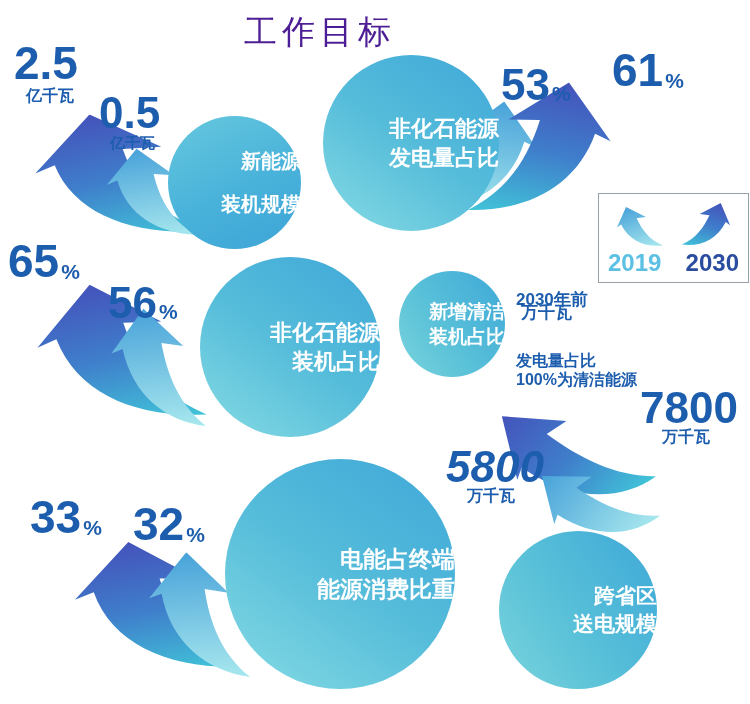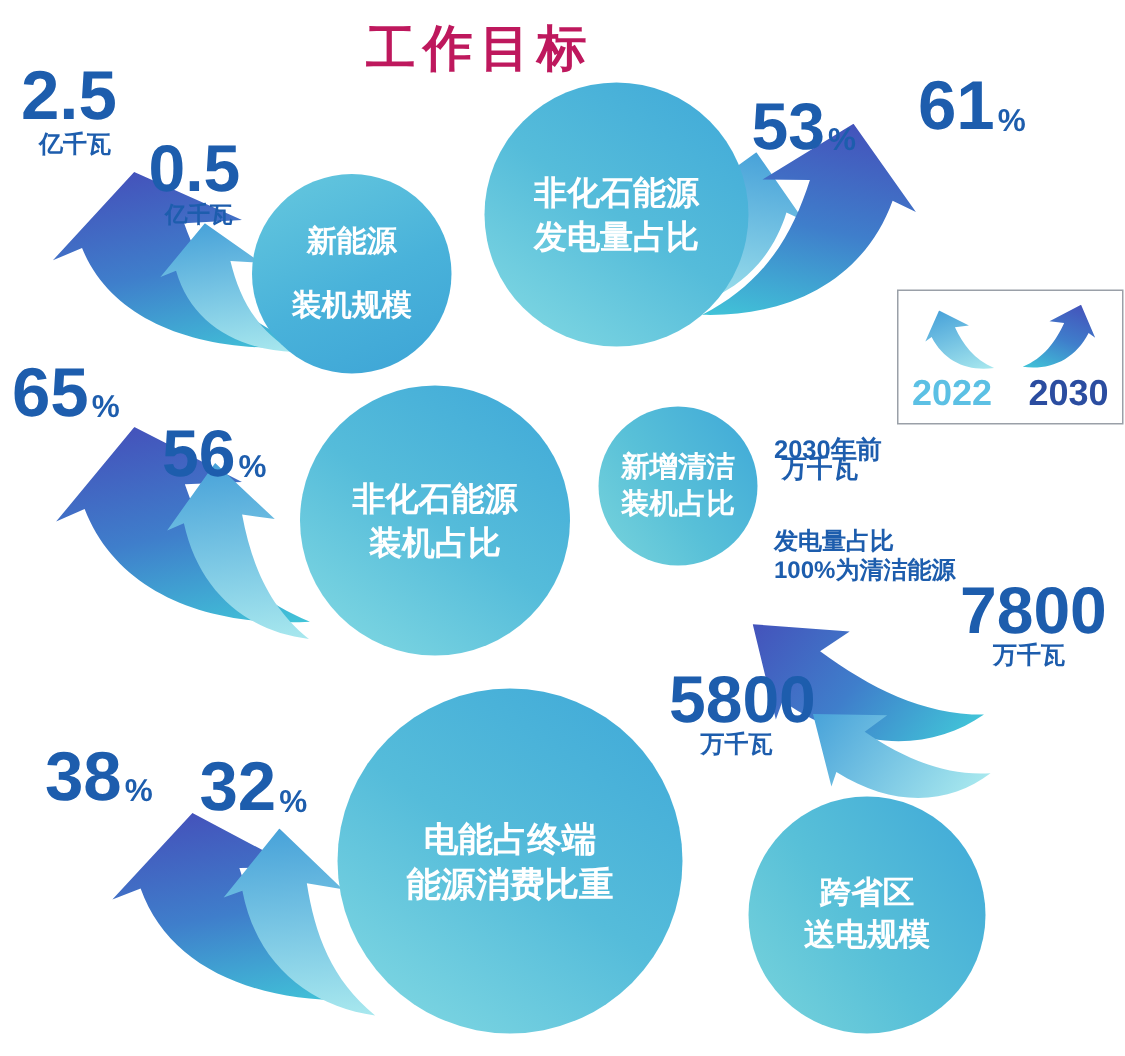--- a/index.html
+++ b/index.html
@@ -2,24 +2,24 @@
 <html><head>
 <meta charset="utf-8">
 <style>
   html,body{margin:0;padding:0;background:#ffffff;}
   #canvas{
     position:relative;width:750px;height:704px;overflow:hidden;background:#ffffff;
     font-family:"Liberation Sans",sans-serif;
   }
   .abs{position:absolute;}
   .title{
-    font-size:33px;font-weight:bold;letter-spacing:5px;color:#be185d;z-index:4;
+    font-size:33px;font-weight:normal;letter-spacing:5px;color:#4c1d95;z-index:4;
   }
   .circle{
-    border-radius:50%;display:flex;flex-direction:column;align-items:center;justify-content:center;
+    border-radius:50%;display:flex;flex-direction:column;align-items:flex-end;justify-content:center;
     color:#ffffff;font-weight:bold;text-align:center;z-index:2;line-height:1.32;
   }
   .c-grad-a{background:linear-gradient(155deg,#66c8de 0%,#49b2da 55%,#3da4d6 100%);gap:16px;}
   .c-grad-b{background:linear-gradient(215deg,#3fa8d8 0%,#55bcda 50%,#85dbe3 100%);}
   .c-grad-c{background:linear-gradient(235deg,#3fa8d8 0%,#58c0d8 55%,#79d4dc 100%);}
   .num{display:flex;align-items:flex-end;color:#1d5dad;font-weight:bold;z-index:3;line-height:0.95;}
   .num .v{font-size:46px;}
   .num.mid .v{font-size:44px;}
   .num .pct{font-size:21px;padding:0 0 2px 2px;font-weight:bold;}
   .unit{color:#1d5dad;font-weight:bold;font-size:16px;z-index:3;}
@@ -113,21 +113,21 @@
         <path d="M52 0 L92 47 L68 41 C71 78 80 112 108 140 C64 130 30 97 24 43 L11 47 Z" fill="url(#g20)"></path>
       </svg>
     </div>
     <div class="abs arrow" style="right:16px;top:7px;width:44px;height:56px;transform:rotate(20deg);transform-origin:50% 50%;">
       <svg viewBox="0 0 110 150" width="44" height="56" preserveAspectRatio="none">
         <g transform="translate(110,0) scale(-1,1)">
           <path d="M52 0 L92 47 L68 41 C71 78 80 112 108 140 C64 130 30 97 24 43 L11 47 Z" fill="url(#g30)"></path>
         </g>
       </svg>
     </div>
-    <span class="yr yr2020">2022</span>
+    <span class="yr yr2020">2019</span>
     <span class="yr yr2030">2030</span>
   </div>
 
   <div class="abs arrow" style="left:25px;top:282px;width:172px;height:162px;transform:rotate(-12deg);transform-origin:50% 50%;">
     <svg viewBox="0 0 110 150" width="172" height="162" preserveAspectRatio="none">
       <path d="M52 0 L92 47 L68 41 C71 78 80 112 108 140 C64 130 30 97 24 43 L11 47 Z" fill="url(#g30)"></path>
     </svg>
   </div>
   <div class="abs arrow" style="left:104px;top:308px;width:98px;height:132px;transform:rotate(-6deg);transform-origin:50% 50%;">
     <svg viewBox="0 0 110 150" width="98" height="132" preserveAspectRatio="none">
@@ -165,21 +165,21 @@
   </div>
   <div class="abs arrow" style="left:552px;top:450px;width:82px;height:126px;transform:rotate(-52deg);transform-origin:50% 50%;">
     <svg viewBox="0 0 110 150" width="82" height="126" preserveAspectRatio="none">
       <path d="M52 0 L92 47 L68 41 C71 78 80 112 108 140 C64 130 30 97 24 43 L11 47 Z" fill="url(#g20)"></path>
     </svg>
   </div>
   <div class="abs circle c-grad-c" style="left:499px;top:531px;width:158px;height:158px;font-size:21px;">
     <span>跨省区</span>
     <span>送电规模</span>
   </div>
-  <div class="abs num mid" style="left:446px;top:446px;">
+  <div class="abs num mid" style="left:446px;top:446px;font-style:italic;">
     <span class="v">5800</span>
   </div>
   <div class="abs unit" style="left:467px;top:486px;">万千瓦</div>
   <div class="abs num mid" style="left:640px;top:387px;">
     <span class="v">7800</span>
   </div>
   <div class="abs unit" style="left:662px;top:427px;">万千瓦</div>
 
   <div class="abs arrow" style="left:62px;top:540px;width:168px;height:152px;transform:rotate(-10deg);transform-origin:50% 50%;">
     <svg viewBox="0 0 110 150" width="168" height="152" preserveAspectRatio="none">
@@ -189,21 +189,21 @@
   <div class="abs arrow" style="left:140px;top:552px;width:108px;height:138px;transform:rotate(-4deg);transform-origin:50% 50%;">
     <svg viewBox="0 0 110 150" width="108" height="138" preserveAspectRatio="none">
       <path d="M52 0 L92 47 L68 41 C71 78 80 112 108 140 C64 130 30 97 24 43 L11 47 Z" fill="url(#g20)"></path>
     </svg>
   </div>
   <div class="abs circle c-grad-b" style="left:225px;top:459px;width:230px;height:230px;font-size:23px;">
     <span>电能占终端</span>
     <span>能源消费比重</span>
   </div>
   <div class="abs num" style="left:30px;top:496px;">
-    <span class="v">38</span>
+    <span class="v">33</span>
     <span class="pct">%</span>
   </div>
   <div class="abs num" style="left:133px;top:503px;">
     <span class="v">32</span>
     <span class="pct">%</span>
   </div>
 
 </div>
 
 </body></html>

